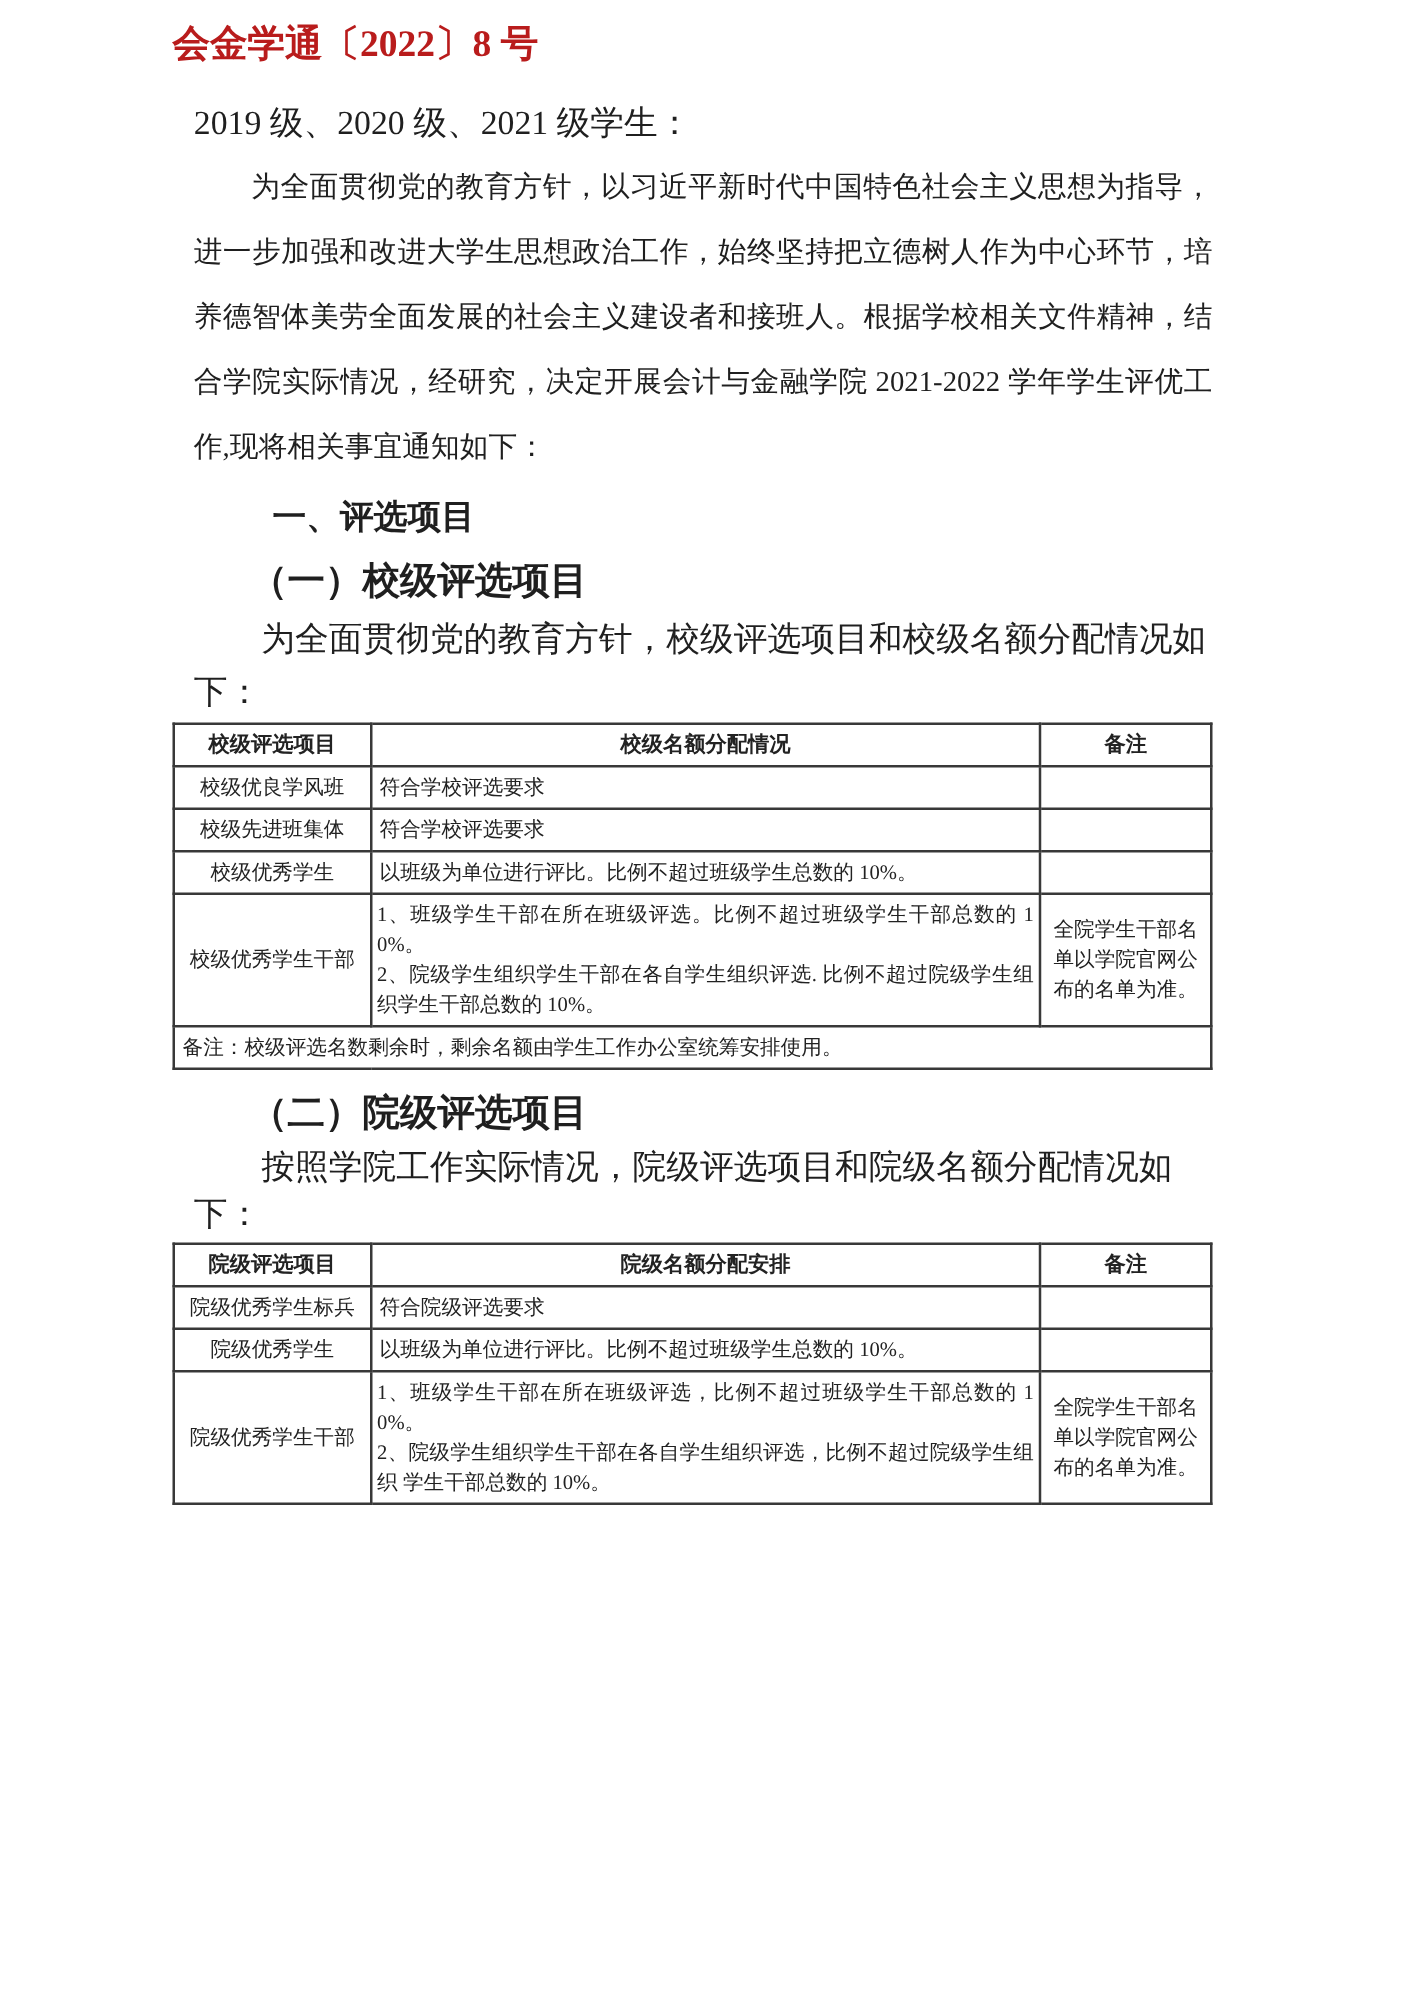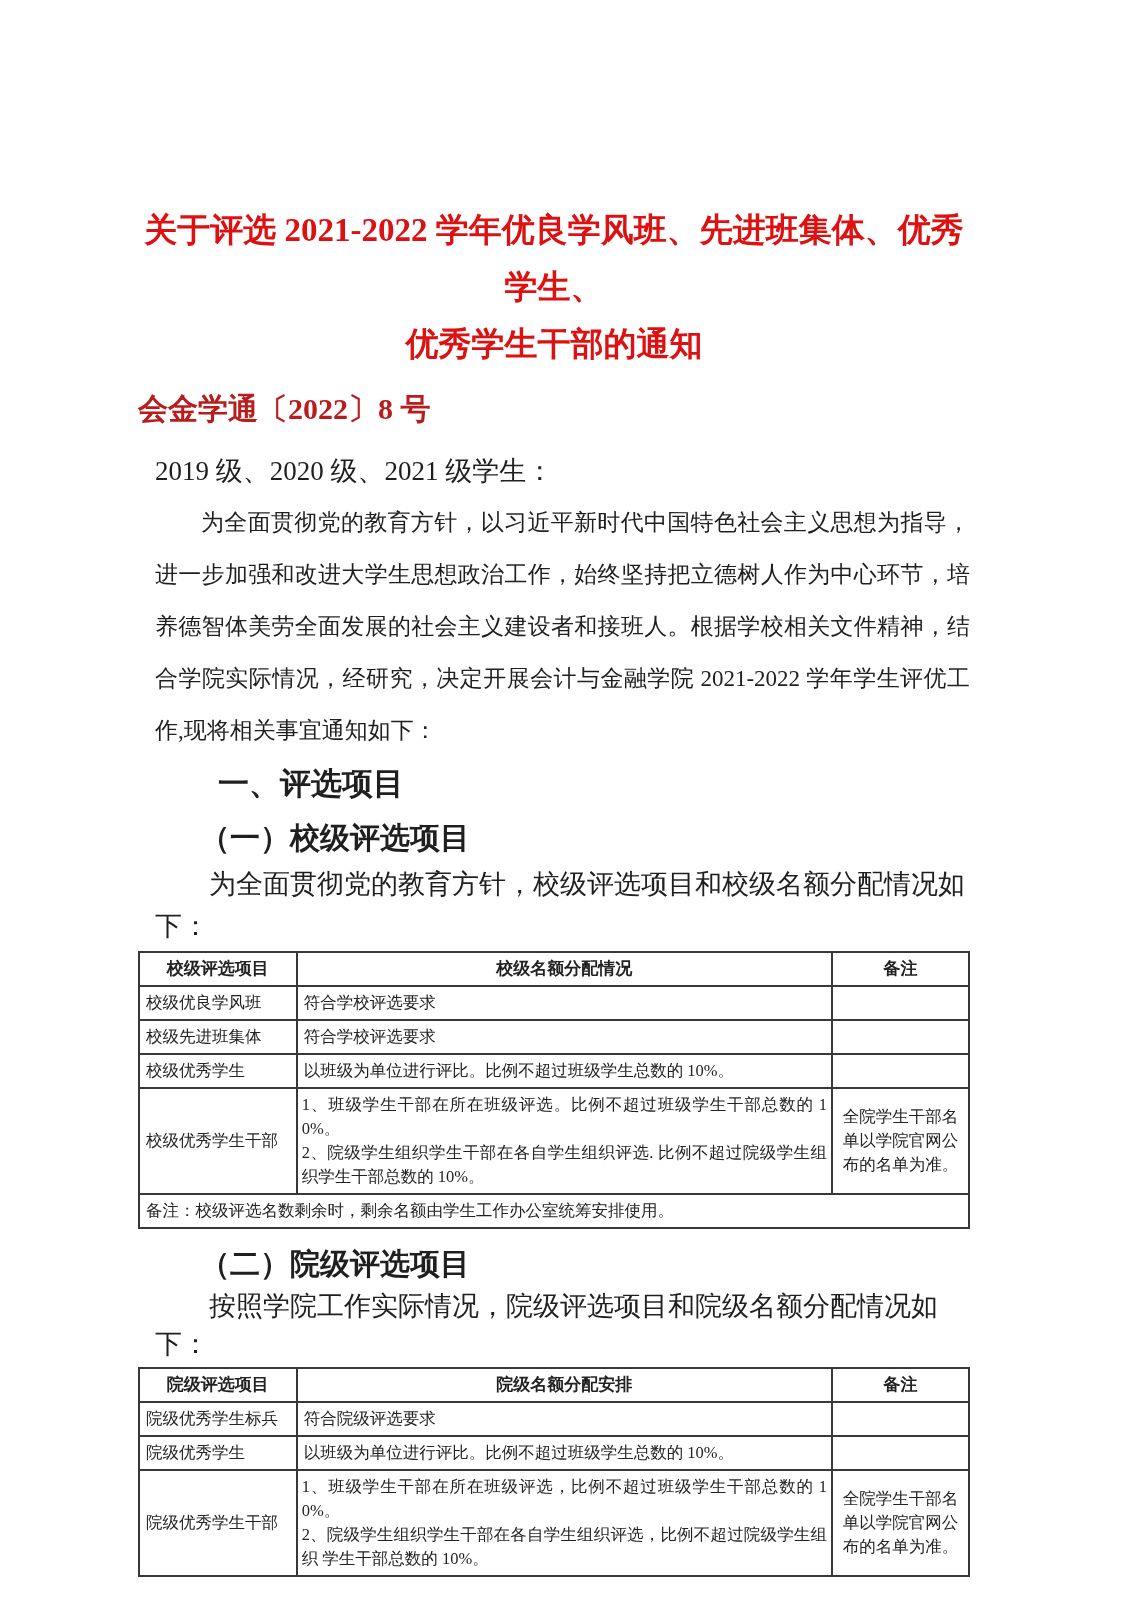--- a/index.html
+++ b/index.html
@@ -49,24 +49,24 @@
     padding-left: 17px;
     font-size: 23px;
     line-height: 52px;
     text-indent: 2em;
     text-align: justify;
     text-justify: inter-ideograph;
   }
   .sec-heading {
     margin: 8px 0 0 0;
     padding-left: 80px;
-    font-size: 31px;
+    font-size: 27px;
     line-height: 42px;
     font-weight: 600;
-    font-family: Liberation Mono, monospace;
+    font-family: Liberation Sans, sans-serif;
   }
   .sub-heading {
     margin: 8px 0 0 0;
     padding-left: 62px;
     font-size: 30px;
     line-height: 46px;
     font-weight: bold;
     font-family: Liberation Serif, serif;
   }
   .table-intro {
@@ -96,41 +96,37 @@
   table.doc-table .col-item   { width: 19%; }
   table.doc-table .col-alloc  { width: 64.5%; }
   table.doc-table .col-remark { width: 16.5%; }
   td.th-cell {
     font-family: "Liberation Sans", "DejaVu Sans", sans-serif;
     font-weight: bold;
     font-size: 17px;
     text-align: center;
     padding: 7px 6px;
   }
-  td.item-cell   { }
+  td.item-cell   { text-align: center; }
   td.alloc-cell  { }
   td.alloc-cell.listed { text-align: left; padding: 4px 4px; }
   td.remark-cell { text-align: center; padding: 4px 3px; }
   td.footnote-cell {
     text-align: left;
     padding: 8px 10px;
     line-height: 24px;
     border-radius: 16px;
   }
   .alloc-line { display: block; text-align: justify; text-justify: inter-ideograph; }
 </style>
 </head>
 <body>
 
 <div class="page">
 
-  <h1 class="title">
-    <span class="title-line">关于评选 2021-2022 学年优良学风班、先进班集体、优秀学生、</span>
-    <span class="title-line">优秀学生干部的通知</span>
-  </h1>
 
   <div class="doc-number">会金学通〔2022〕8 号</div>
 
   <p class="salutation">2019 级、2020 级、2021 级学生：</p>
 
   <p class="intro-para">为全面贯彻党的教育方针，以习近平新时代中国特色社会主义思想为指导，进一步加强和改进大学生思想政治工作，始终坚持把立德树人作为中心环节，培养德智体美劳全面发展的社会主义建设者和接班人。根据学校相关文件精神，结合学院实际情况，经研究，决定开展会计与金融学院 2021-2022 学年学生评优工作,现将相关事宜通知如下：</p>
 
   <h2 class="sec-heading">一、评选项目</h2>
 
   <h3 class="sub-heading">（一）校级评选项目</h3>

